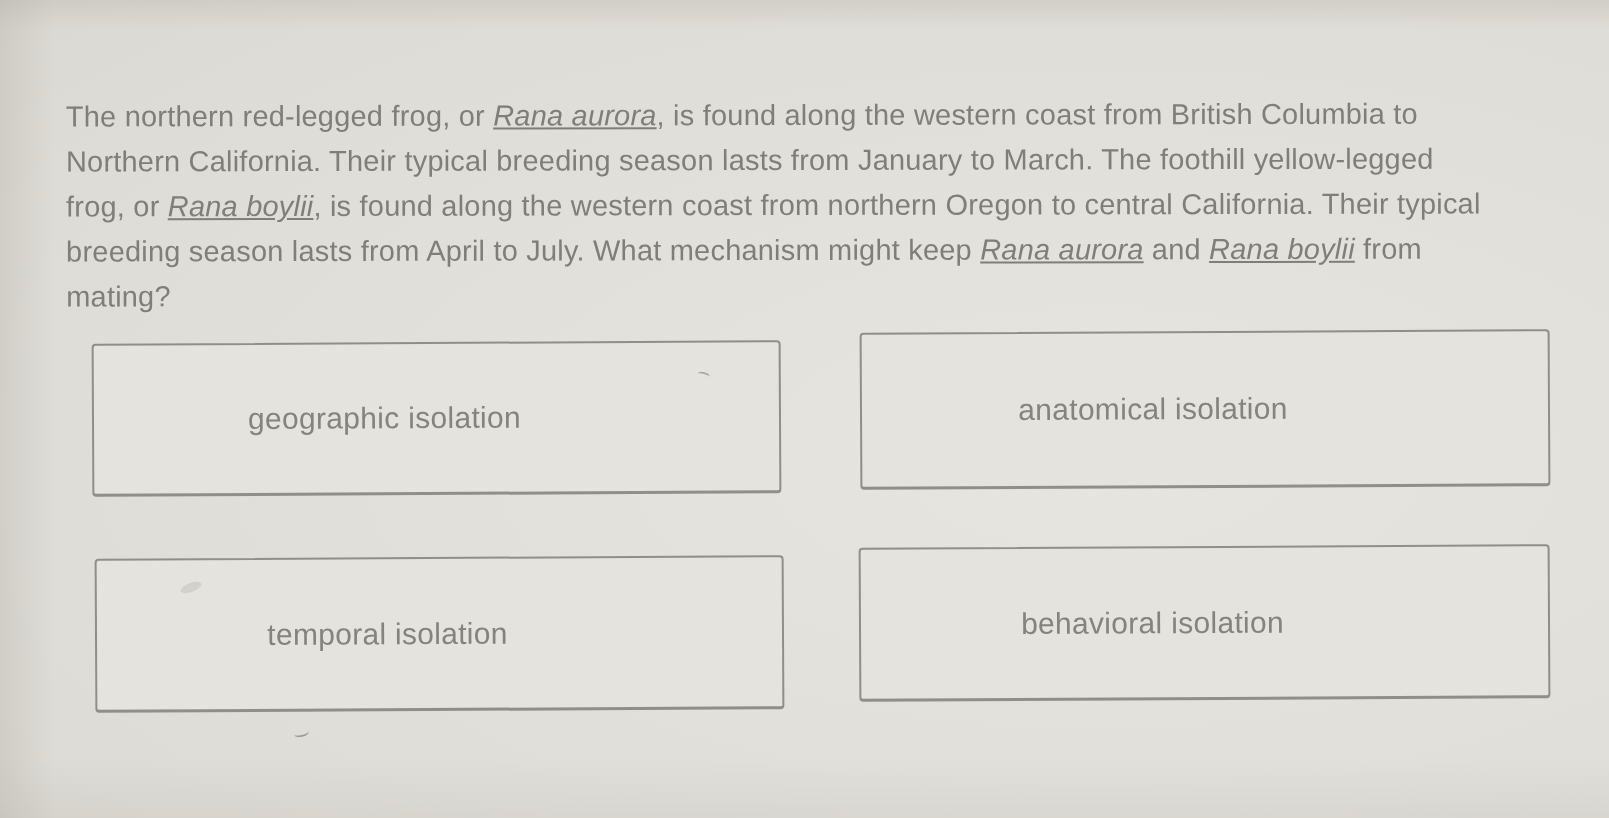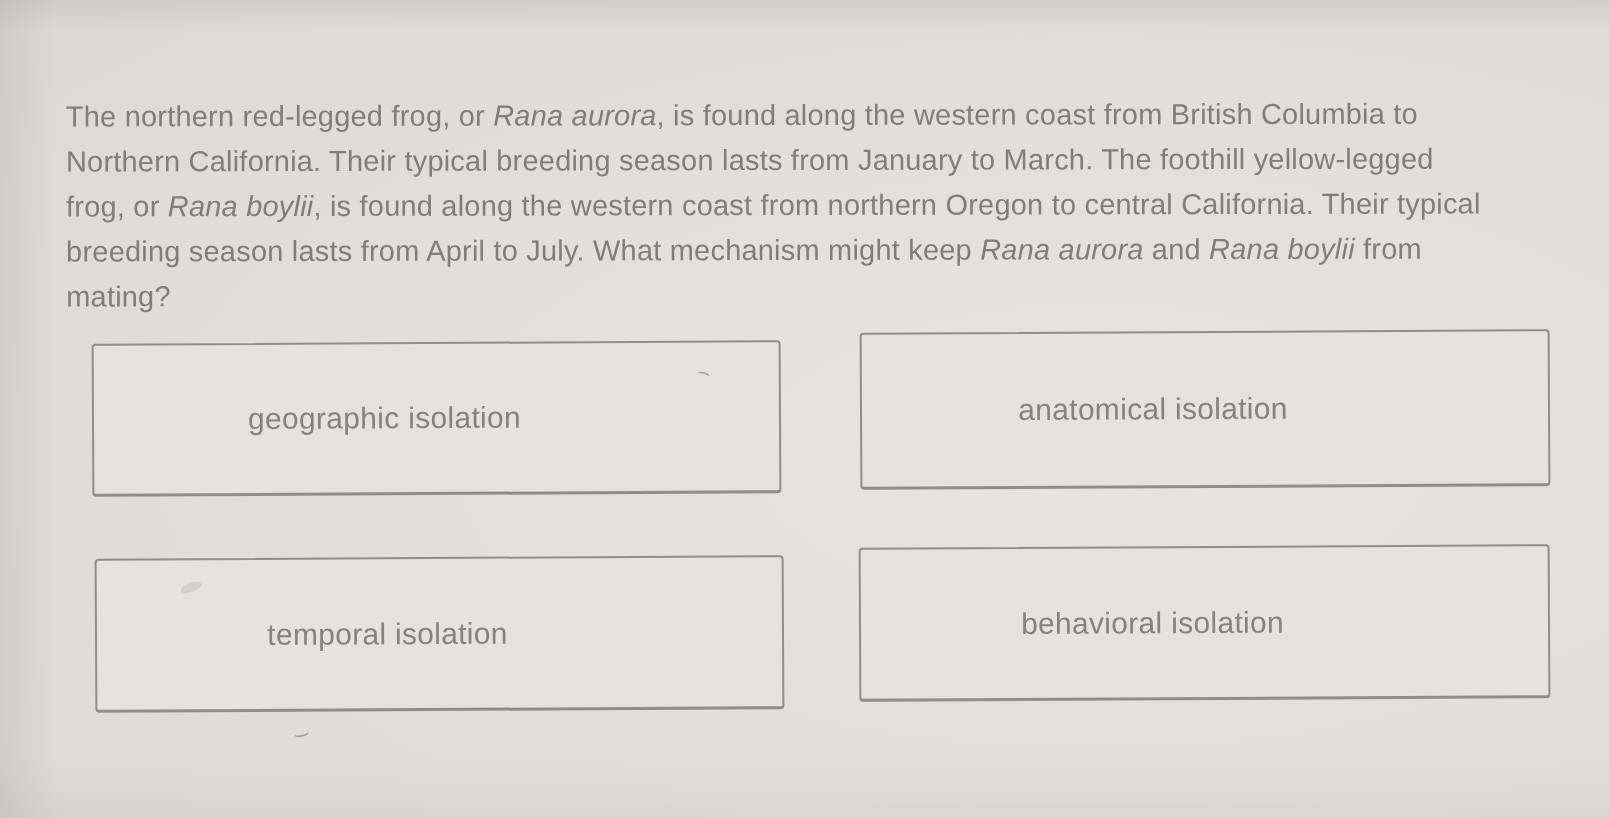--- a/index.html
+++ b/index.html
@@ -31,21 +31,21 @@
     left: 66px;
     top: 64px;
     width: 1428px;
     font-size: 29px;
     line-height: 45px;
     letter-spacing: 0.2px;
     color: #807e78;
     transform: rotate(-0.12deg);
   }
 
-  .sci { font-style: italic; }
+  .sci { font-style: italic; text-decoration: underline; }
 
   .option-box {
     position: absolute;
     box-sizing: border-box;
     background: #e4e3de;
     border: 2px solid #908e88;
     border-bottom-width: 3px;
     border-radius: 4px;
     display: flex;
     align-items: center;

